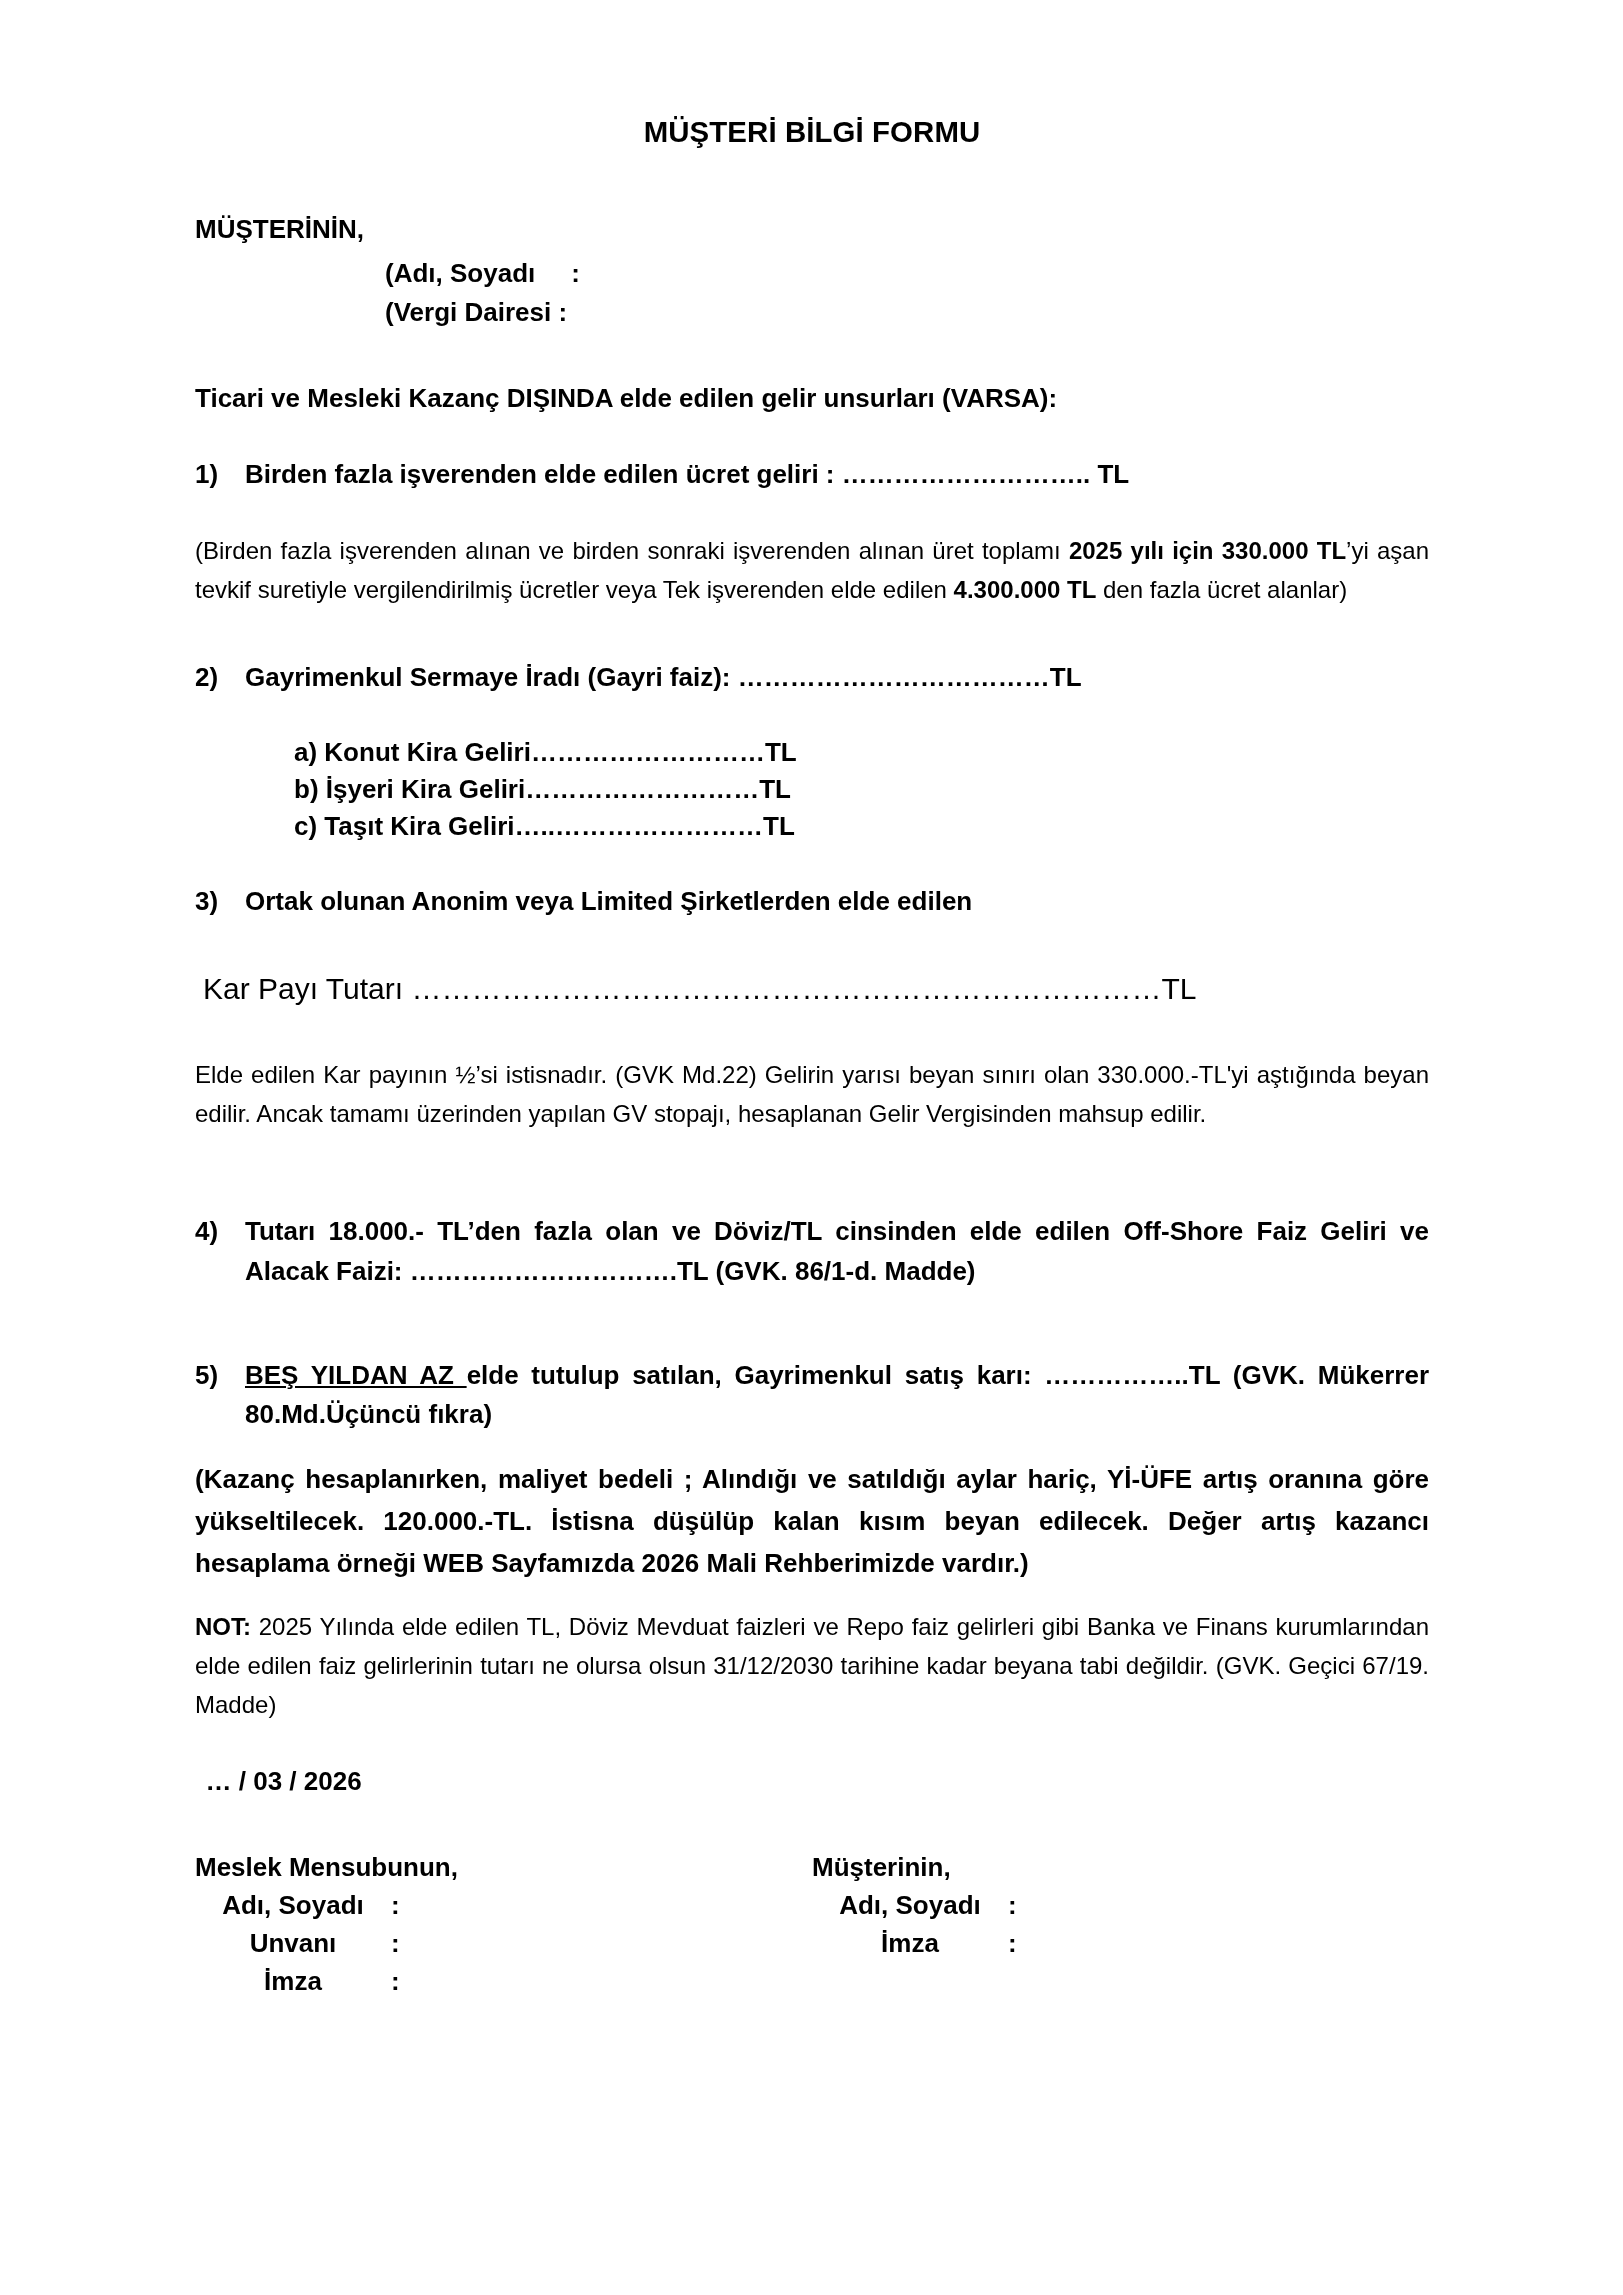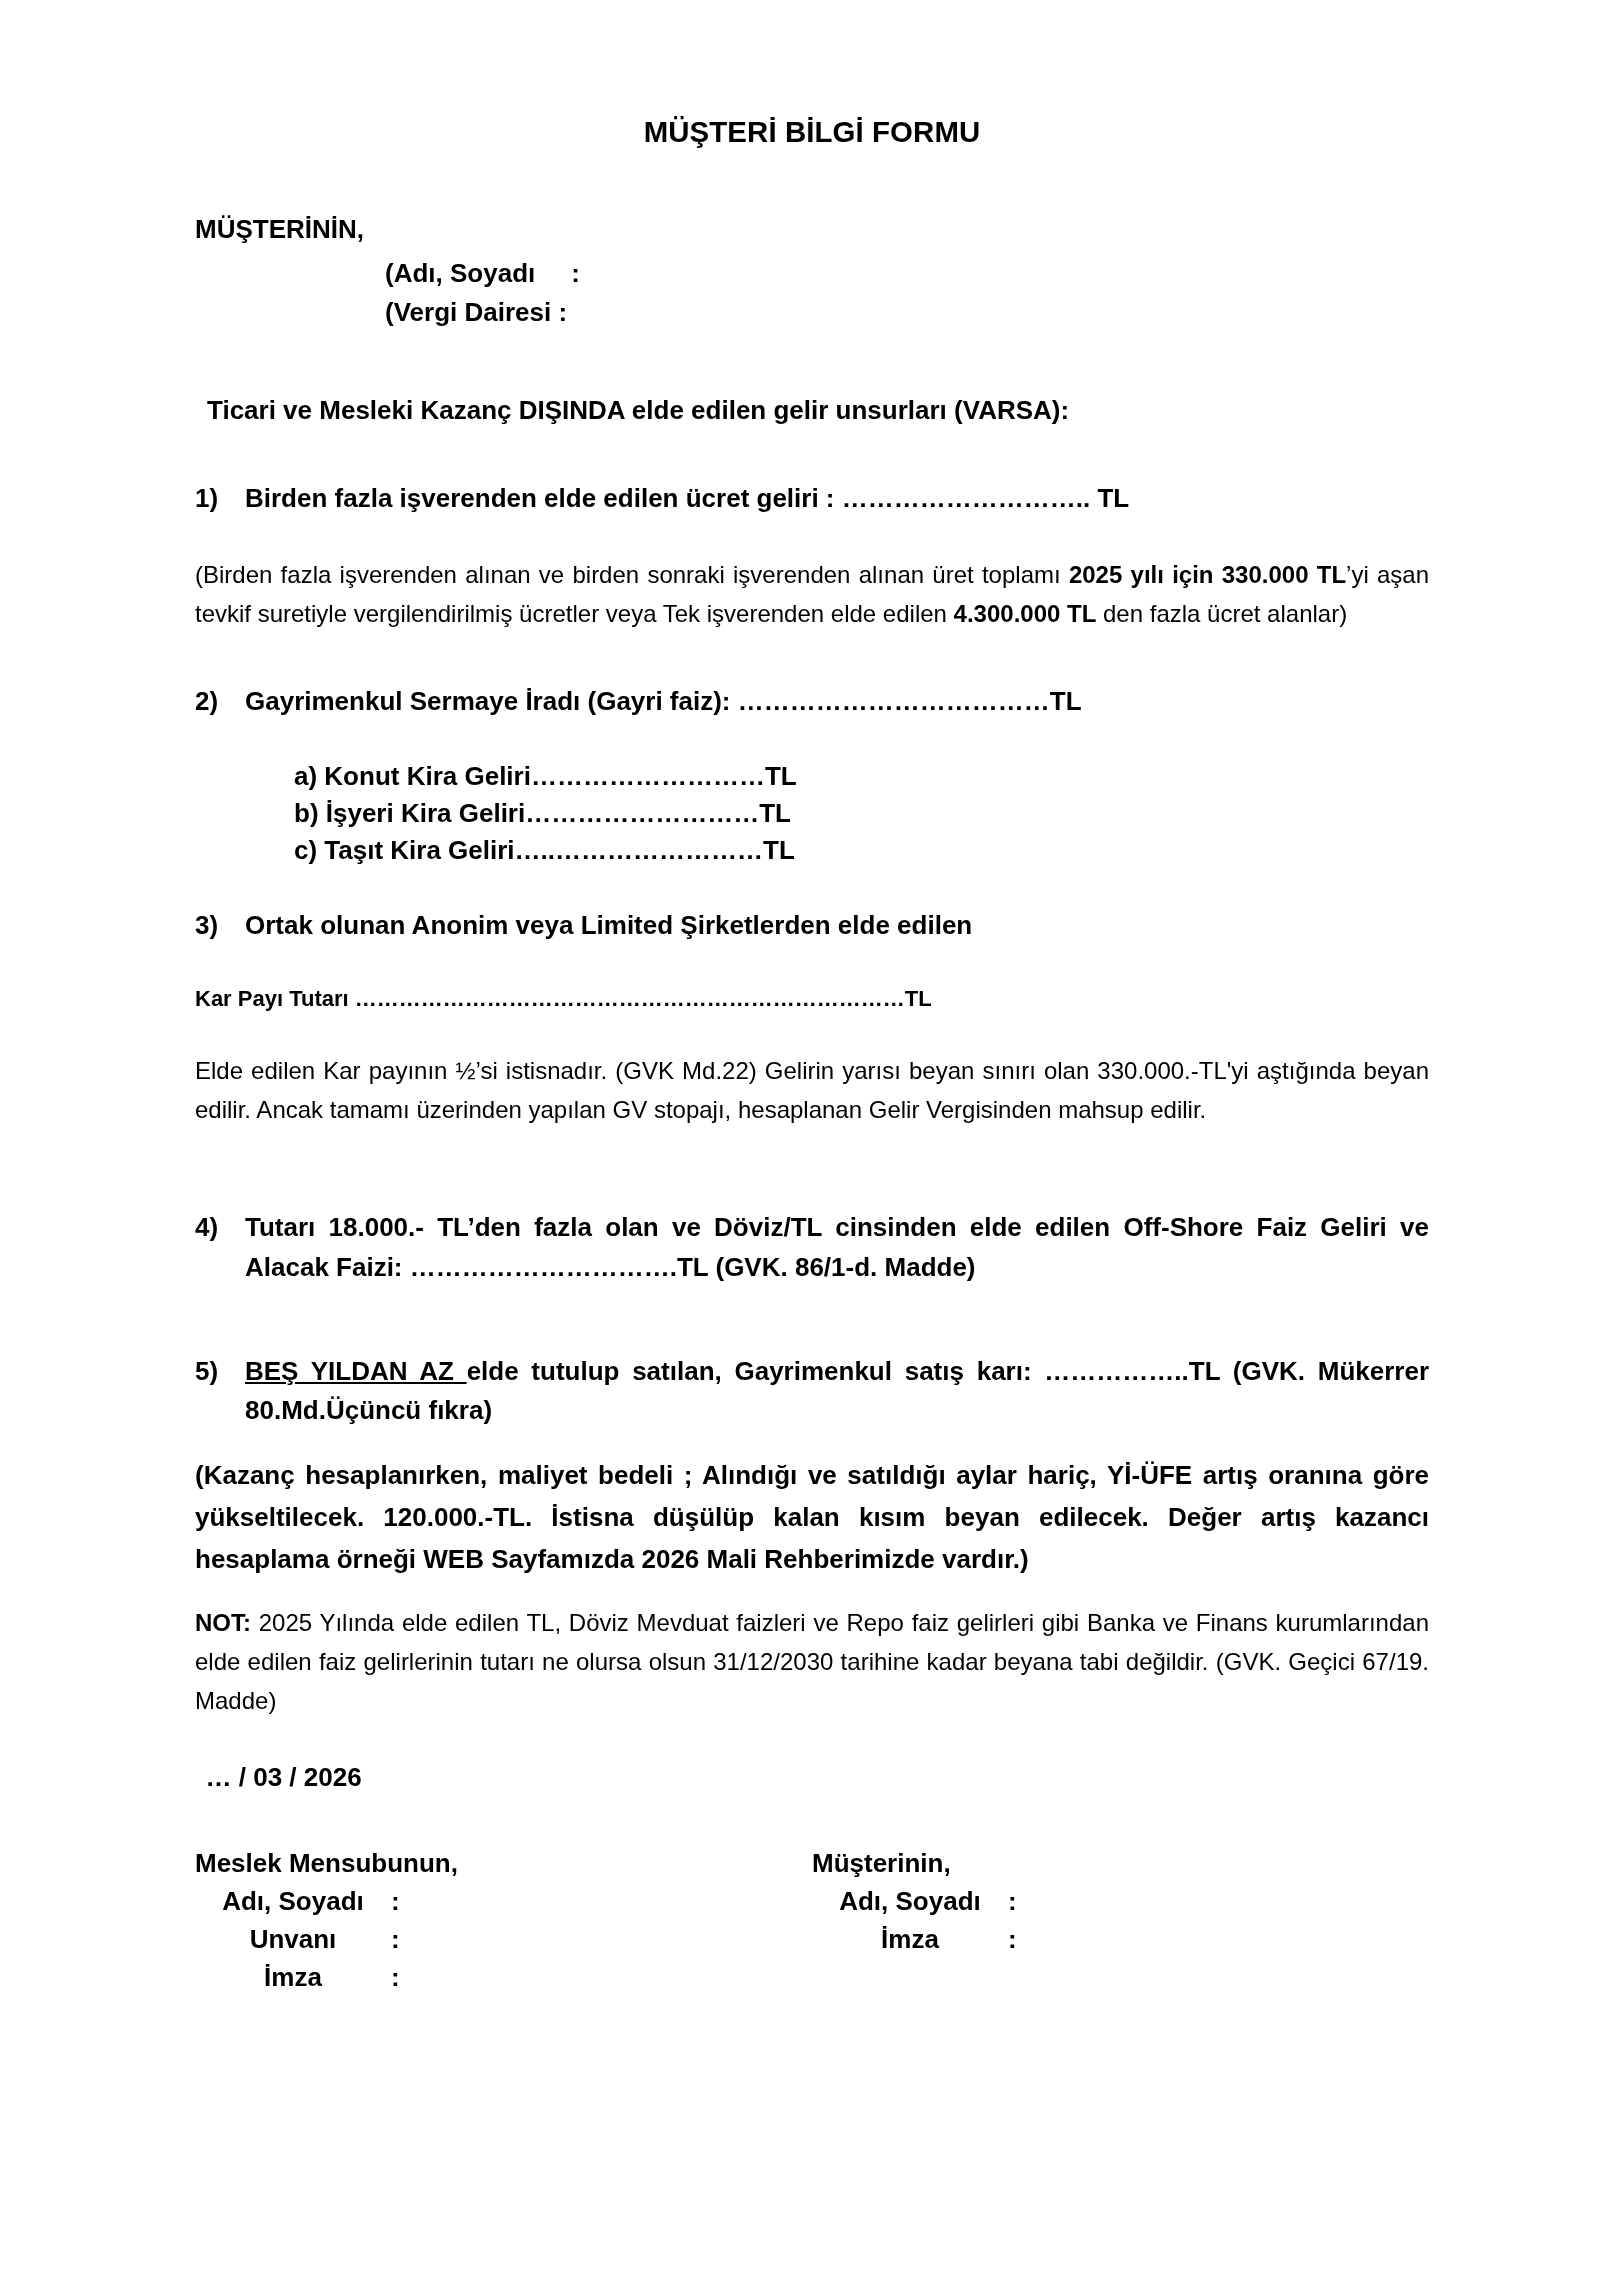--- a/index.html
+++ b/index.html
@@ -53,21 +53,21 @@
   }
 
   .gap-sm { height: 23.6px; }
   .gap-md { height: 37px; }
   .gap-lg { height: 48px; }
 
   .section-head {
     font-weight: bold;
     font-size: 26px;
     line-height: 1.5;
-    margin: 12px;
+    margin: 0;
   }
 
   .numbered {
     font-weight: bold;
     font-size: 26px;
     line-height: 1.52;
     margin: 0;
     padding-left: 50px;
     text-indent: -50px;
   }
@@ -101,24 +101,24 @@
 
   .sub-item {
     font-weight: bold;
     font-size: 26px;
     line-height: 1.42;
     margin: 0;
     padding-left: 99px;
   }
 
   .kar-line {
-    font-weight: bold;
-    font-size: 22px;
+    font-weight: normal;
+    font-size: 30px;
     line-height: 1.5;
-    margin: 0;
+    margin: 8px;
   }
 
   .date-line {
     font-weight: bold;
     font-size: 26px;
     line-height: 1.5;
     margin: 0;
     padding-left: 10.5px;
   }
 

